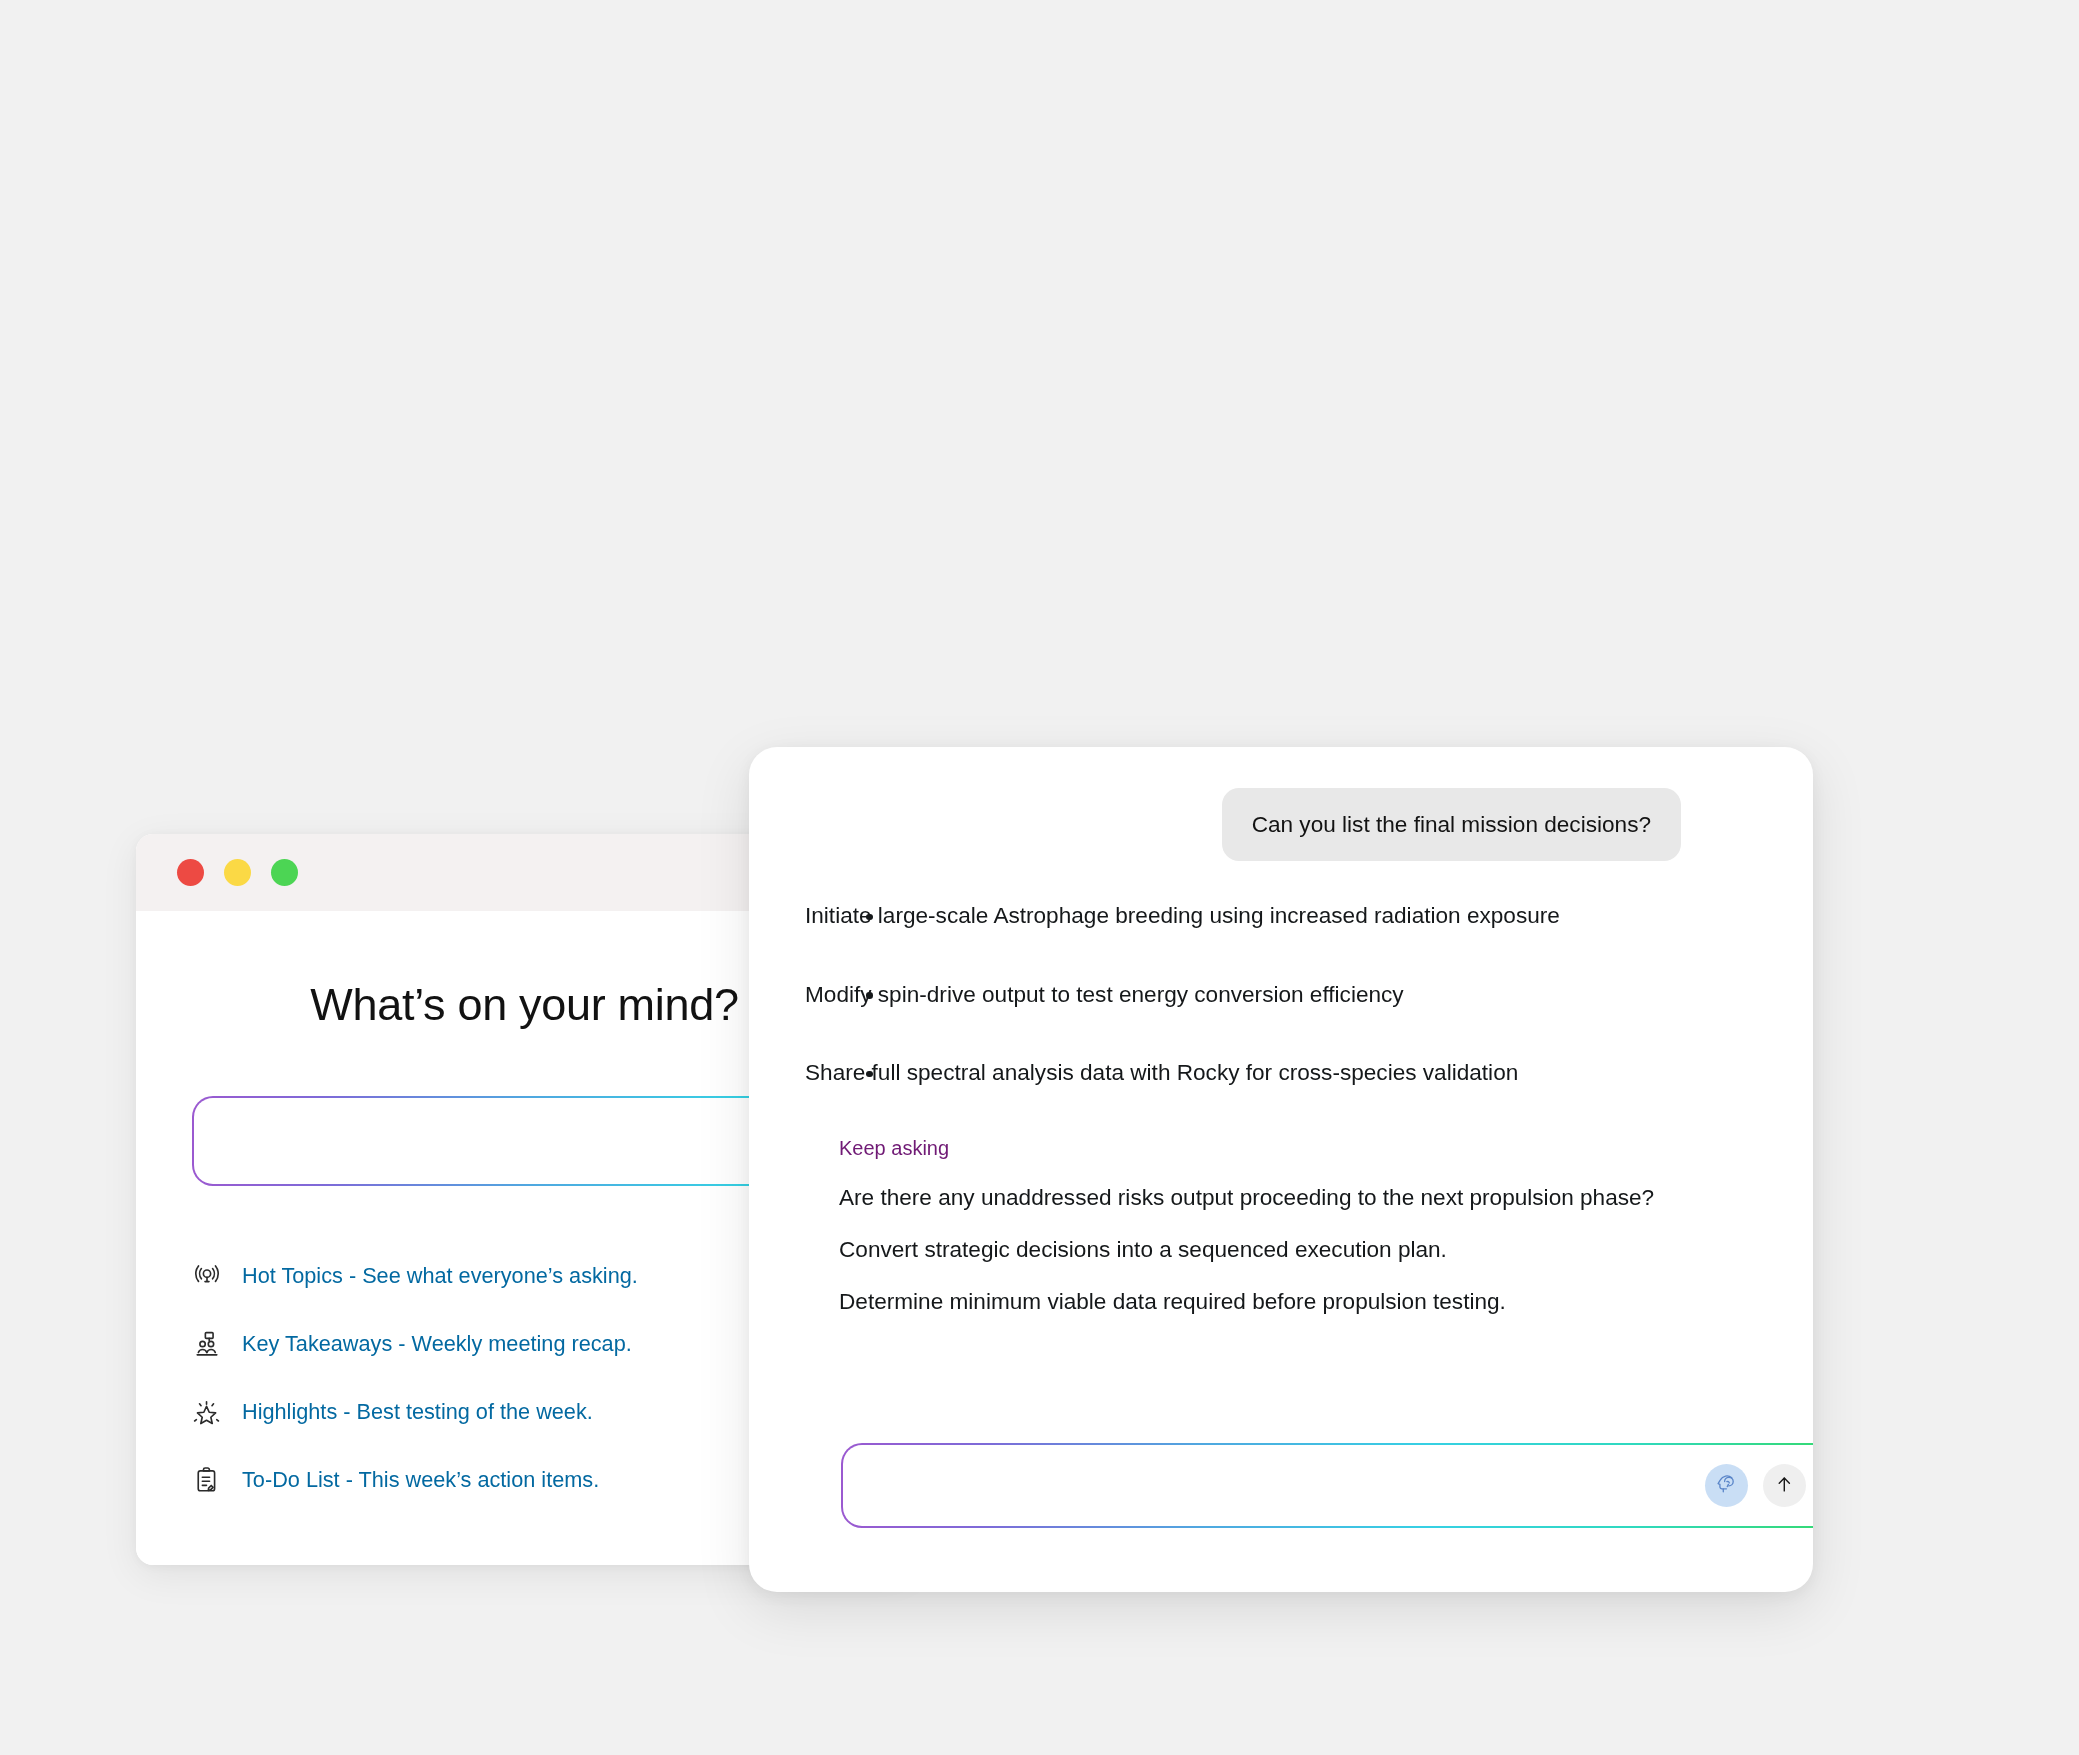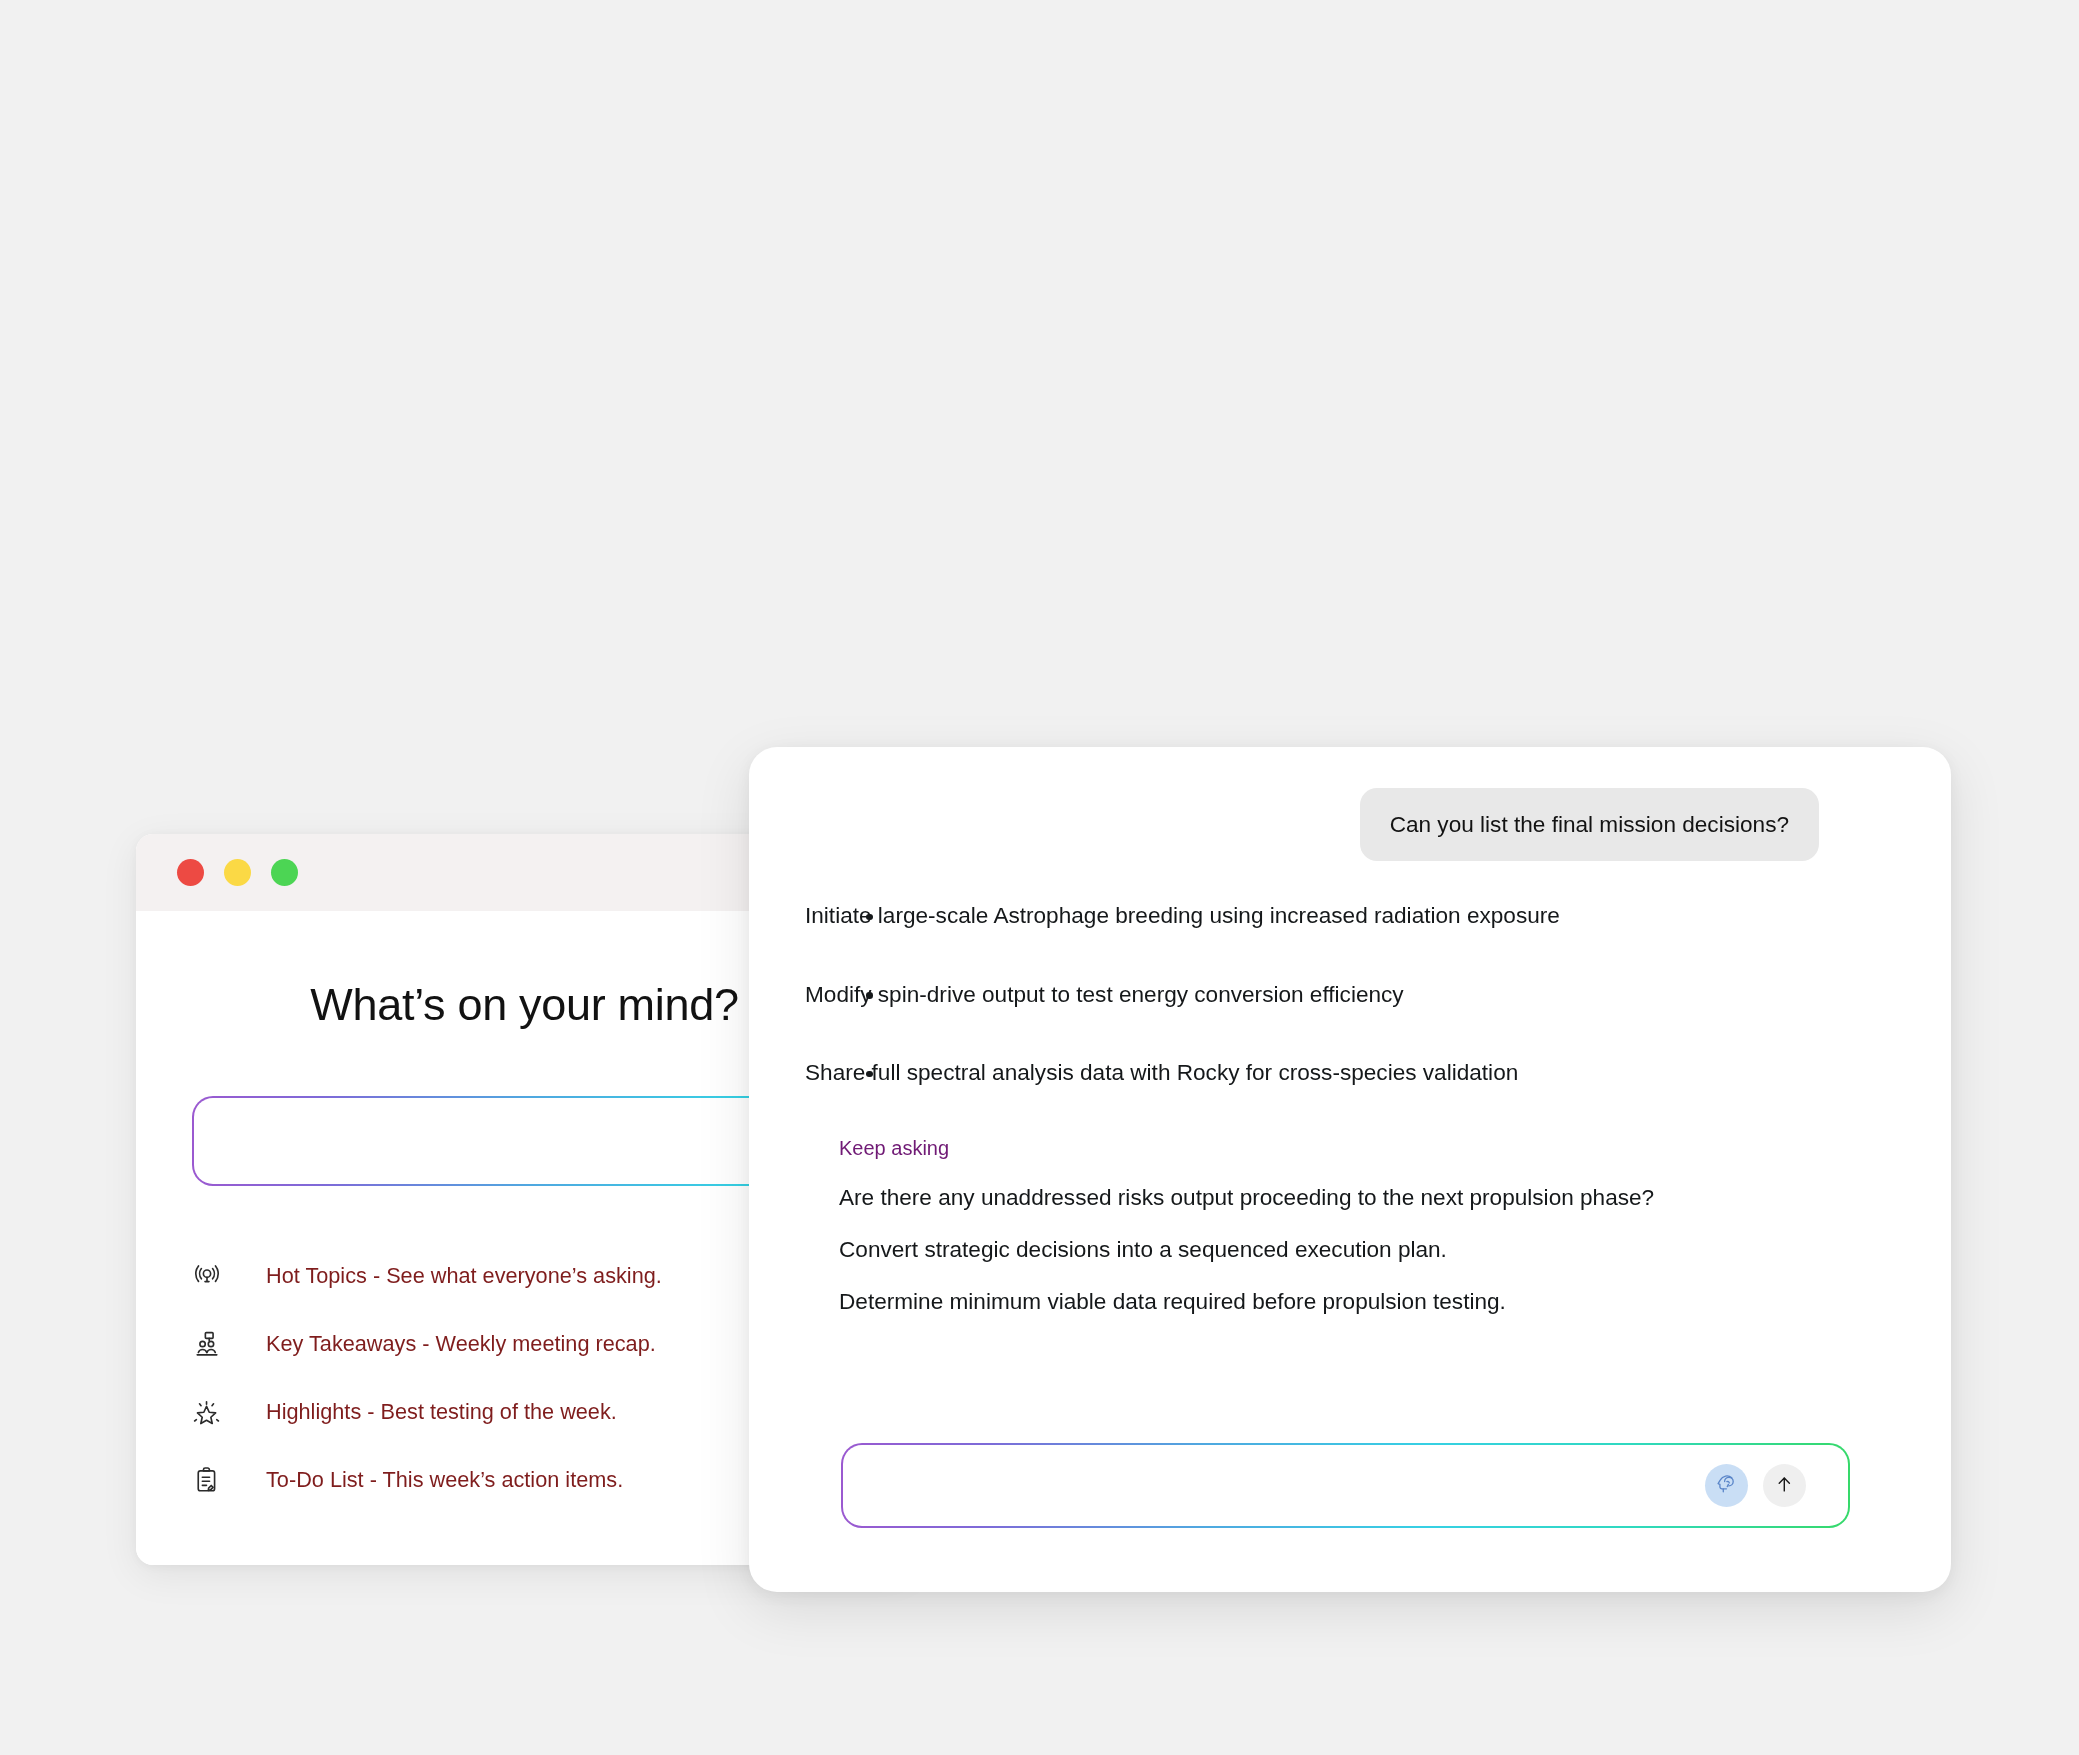--- a/index.html
+++ b/index.html
@@ -102,31 +102,30 @@
     margin-right: 19px;
     flex: 0 0 32px;
     display: flex;
     align-items: center;
     justify-content: center;
     color: #2b2b2b;
   }
   .back-list-icon svg { display: block; }
   .back-list-label {
     font-size: 21.7px;
-    color: #7f1d1d;
+    color: #0369a1;
     white-space: nowrap;
-    margin-left: 24px;
   }
 
   
   .chat-panel {
     position: absolute;
     left: 749px;
     top: 747px;
-    width: 1202px;
+    width: 1064px;
     height: 845px;
     background: #ffffff;
     border-radius: 28px;
     box-shadow: 0 17px 56px rgba(0,0,0,0.10), 0 3.8px 15px rgba(0,0,0,0.05);
     overflow: hidden;
   }
   .user-row {
     display: flex;
     justify-content: flex-end;
     padding: 41px 132px 0 0;

